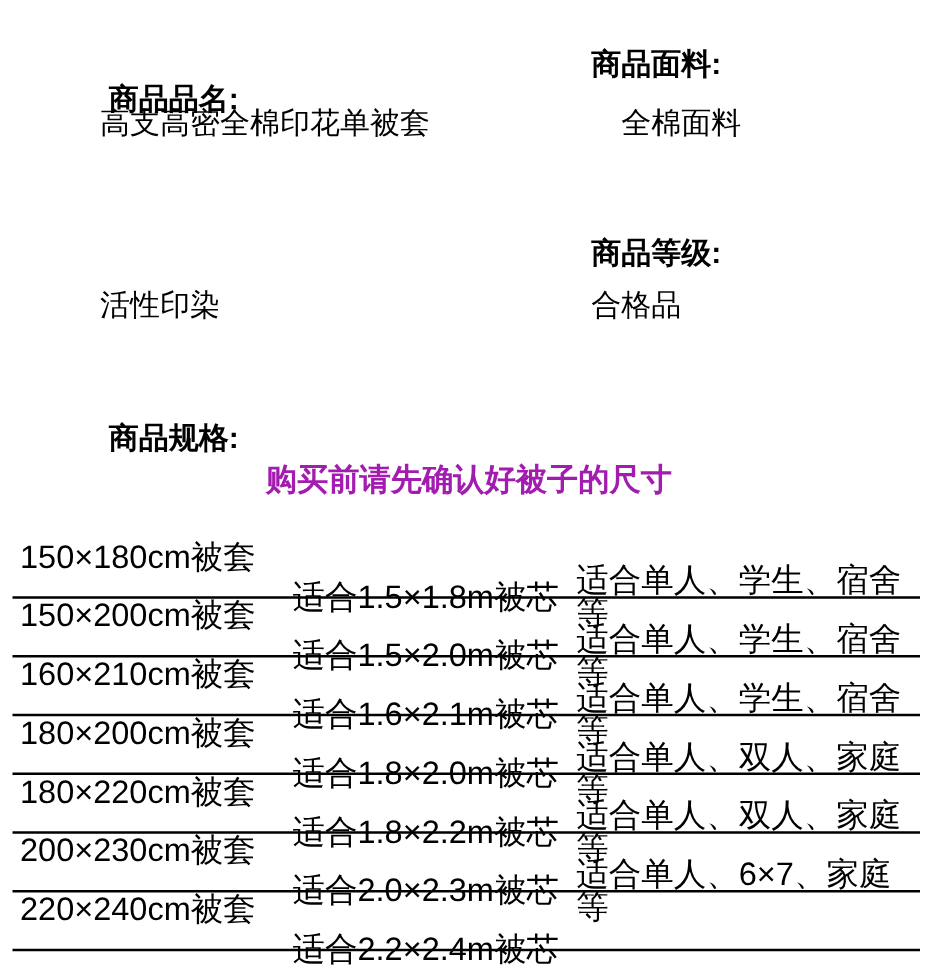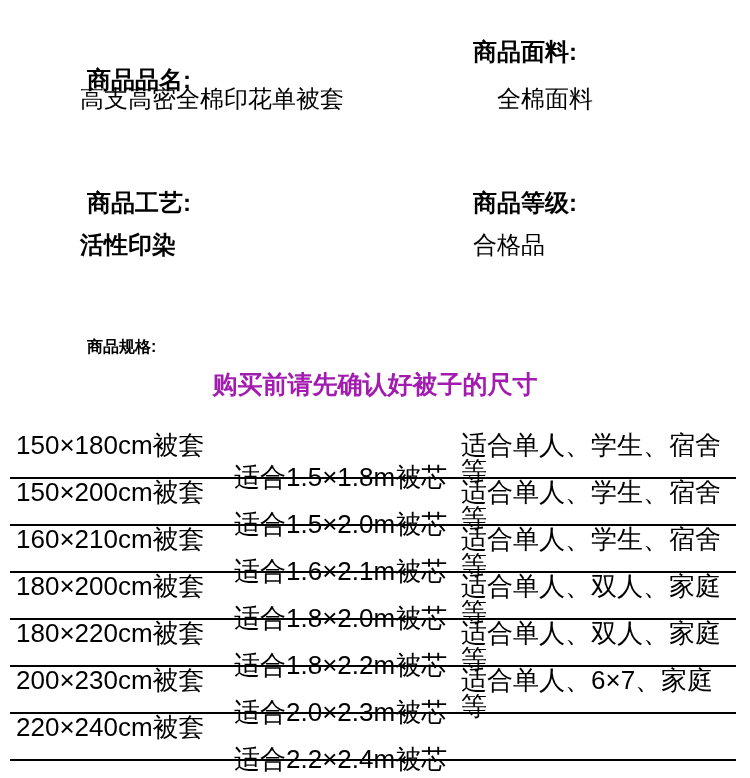--- a/index.html
+++ b/index.html
@@ -21,21 +21,21 @@
     font-size: 24px;
     font-weight: bold;
     line-height: 1;
   }
   .field-value {
     font-size: 24px;
     font-weight: normal;
     line-height: 1;
   }
   .spec-label {
-    font-size: 16px;
+    font-size: 24px;
     font-weight: bold;
     line-height: 1;
   }
   .warning {
     position: absolute;
     left: 0;
     top: 372px;
     width: 100%;
     text-align: center;
     font-size: 25px;
@@ -52,35 +52,34 @@
   .trow {
     display: flex;
     align-items: flex-start;
     height: 45px;
     border-bottom: 2px solid #000000;
     font-size: 26px;
     line-height: 1;
   }
   .c1 { width: 218px; padding-left: 6px; }
   .c2 { width: 227px; margin-top: 32px; }
-  .c3 { flex: 1; }
+  .c3 { flex: 1; margin-top: 19px; }
 </style>
 </head>
 <body>
 
 <div class="page">
 
   <div class="abs field-label" style="left:87px;  top:40px;margin-top:28px;">商品品名:</div>
   <div class="abs field-value" style="left:80px;  top:87px;">高支高密全棉印花单被套</div>
 
   <div class="abs field-label" style="left:473px; top:40px;">商品面料:</div>
   <div class="abs field-value" style="left:473px; top:87px;margin-left:24px;">全棉面料</div>
 
-  <div class="abs field-label" style="left:87px;  top:191px;">商品工艺:</div>
-  <div class="abs field-value" style="left:80px;  top:233px;font-weight:bold;">活性印染</div>
+  <div class="abs field-value" style="left:80px;  top:233px;">活性印染</div>
 
   <div class="abs field-label" style="left:473px; top:191px;">商品等级:</div>
   <div class="abs field-value" style="left:473px; top:233px;">合格品</div>
 
   <div class="abs spec-label" style="left:87px; top:339px;">商品规格:</div>
 
   <div class="warning">购买前请先确认好被子的尺寸</div>
 
   <div class="size-table">
 

